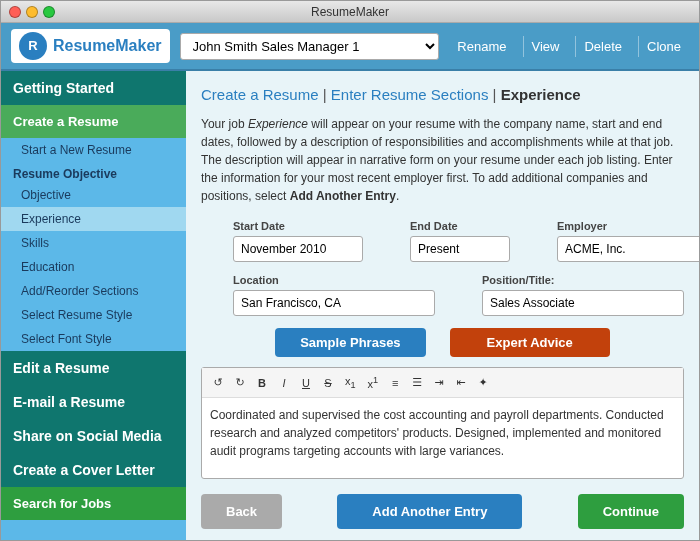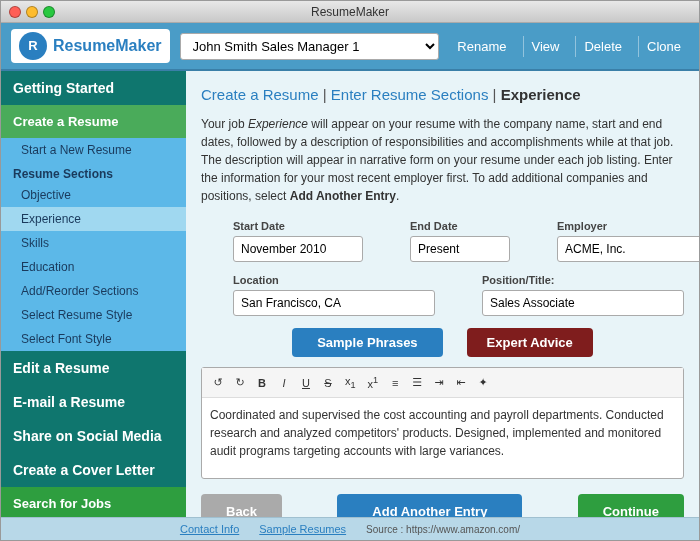--- a/index.html
+++ b/index.html
@@ -51,21 +51,21 @@
     .form-group label { font-size: 11px; color: #444; font-weight: bold; }
     .form-group input { padding: 5px 7px; border: 1px solid #aaa; border-radius: 3px; font-size: 12px; background: white; }
     .form-group.date { width: 130px; }
     .form-group.date2 { width: 100px; }
     .form-group.employer { flex: 1; }
     .form-group.location { flex: 1; }
     .form-group.position { flex: 1; }
 
     .btn-row { display: flex; gap: 24px; justify-content: center; margin-bottom: 10px; }
     .btn-sample { background: #2a7fc0; color: white; border: none; padding: 7px 25px; border-radius: 4px; font-size: 13px; font-weight: bold; cursor: pointer; }
-    .btn-expert { background: #7f1d1d; color: white; border: none; padding: 7px 20px; border-radius: 4px; font-size: 13px; font-weight: bold; cursor: pointer; }
+    .btn-expert { background: #c2410c; color: white; border: none; padding: 7px 37px; border-radius: 4px; font-size: 13px; font-weight: bold; cursor: pointer; }
 
     .editor-area { border: 1px solid #aaa; background: white; border-radius: 3px; margin-bottom: 15px; }
     .editor-toolbar { display: flex; align-items: center; gap: 2px; padding: 4px 6px; border-bottom: 1px solid #ddd; background: #f5f5f5; flex-wrap: wrap; }
     .toolbar-btn { background: none; border: 1px solid transparent; padding: 2px 4px; cursor: pointer; font-size: 11px; border-radius: 2px; color: #333; min-width: 20px; text-align: center; }
     .editor-content { padding: 8px; font-size: 12px; line-height: 1.5; color: #333; min-height: 80px; }
 
     .bottom-actions { display: flex; gap: 10px; justify-content: space-between; margin-top: 5px; }
     .btn-back { background: #aaa; color: white; border: none; padding: 10px 25px; border-radius: 4px; font-size: 13px; font-weight: bold; cursor: pointer; }
     .btn-add-entry { background: #2a7fc0; color: white; border: none; padding: 10px 35px; border-radius: 4px; font-size: 13px; font-weight: bold; cursor: pointer; }
     .btn-continue { background: #2e9e3f; color: white; border: none; padding: 10px 25px; border-radius: 4px; font-size: 13px; font-weight: bold; cursor: pointer; }
@@ -110,21 +110,21 @@
       <button class="top-action-btn">Clone</button>
     </div>
   </div>
 
   <div class="main-area">
 
     <div class="sidebar">
       <div class="sidebar-item header">Getting Started</div>
       <div class="sidebar-item sub-header">Create a Resume</div>
       <div class="sidebar-item nav-item">Start a New Resume</div>
-      <div class="sidebar-item section-label">Resume Sections</div>
+      <div class="sidebar-item section-label">Resume Objective</div>
       <div class="sidebar-item nav-item">Objective</div>
       <div class="sidebar-item nav-item selected">Experience</div>
       <div class="sidebar-item nav-item">Skills</div>
       <div class="sidebar-item nav-item">Education</div>
       <div class="sidebar-item nav-item">Add/Reorder Sections</div>
       <div class="sidebar-item nav-item">Select Resume Style</div>
       <div class="sidebar-item nav-item">Select Font Style</div>
       <div class="sidebar-item header">Edit a Resume</div>
       <div class="sidebar-item header">E-mail a Resume</div>
       <div class="sidebar-item header">Share on Social Media</div>
@@ -198,18 +198,13 @@
       </div>
 
       <div class="bottom-actions">
         <button class="btn-back">Back</button>
         <button class="btn-add-entry">Add Another Entry</button>
         <button class="btn-continue">Continue</button>
       </div>
     </div>
   </div>
 
-  <div class="footer">
-    <span class="footer-link">Contact Info</span>
-    <span class="footer-link">Sample Resumes</span>
-    <span class="footer-source">Source : https://www.amazon.com/</span>
-  </div>
 </div>
 
 </body></html>

